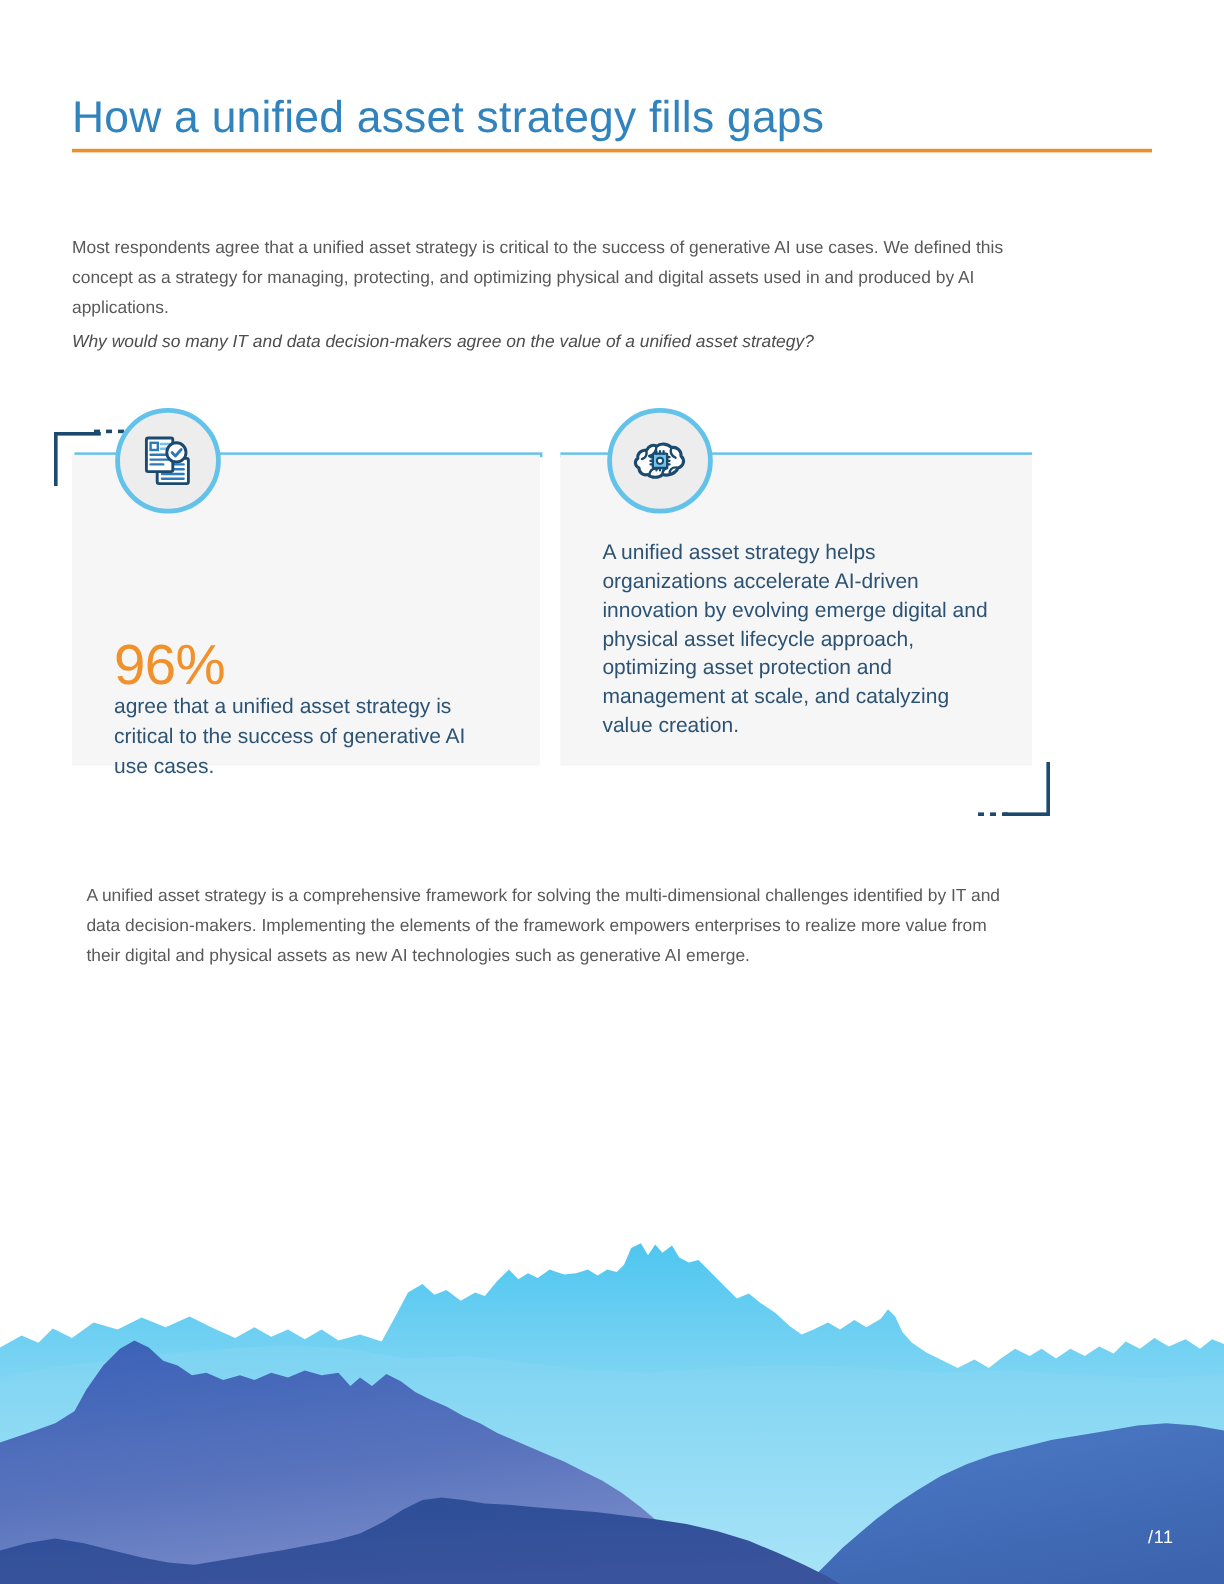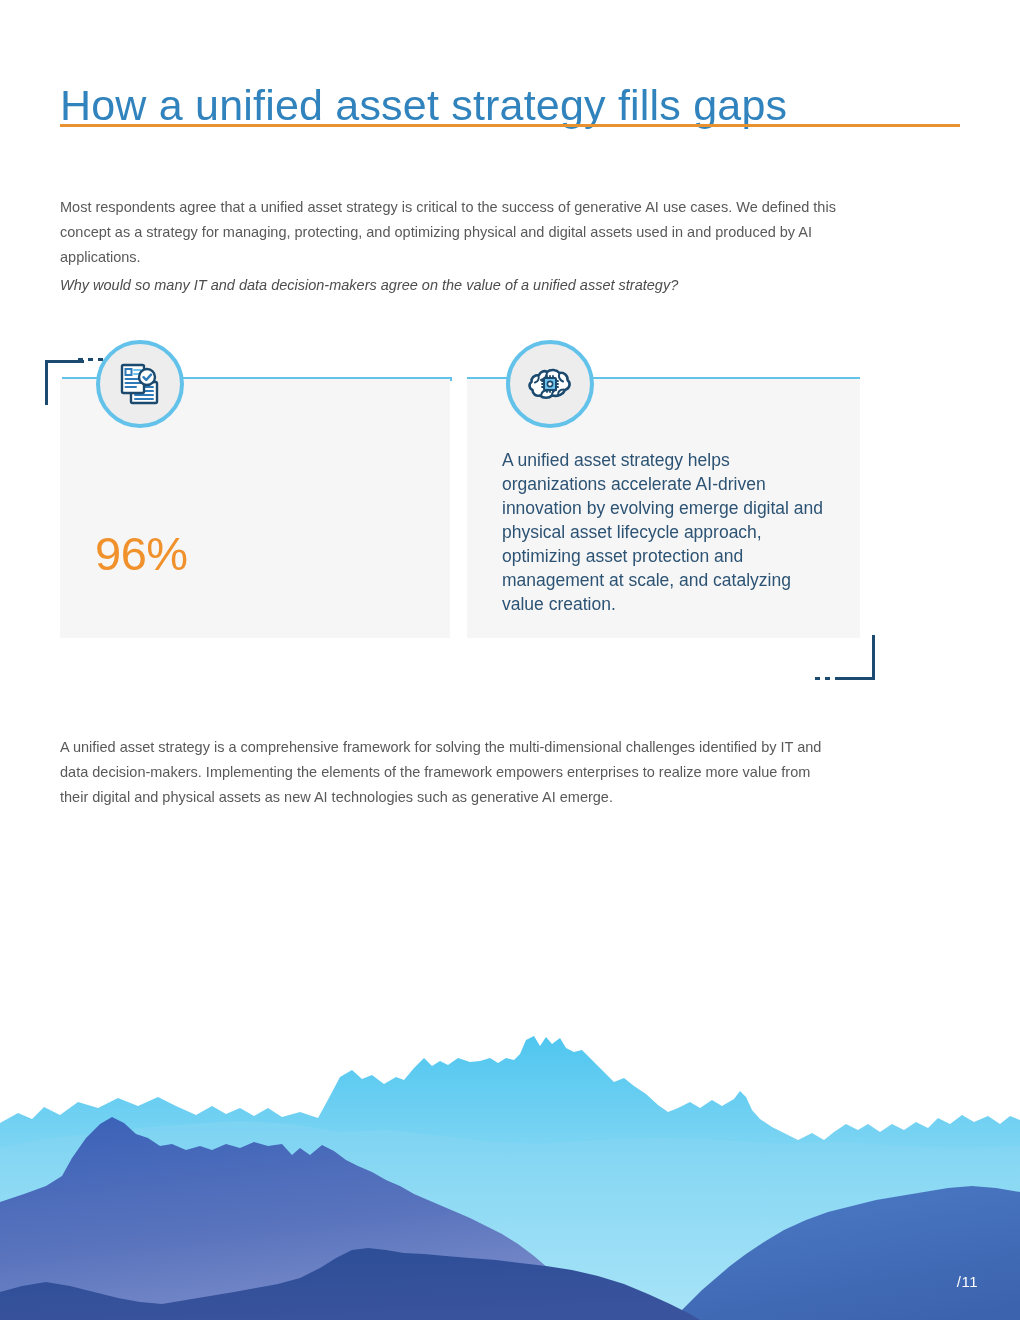--- a/index.html
+++ b/index.html
@@ -18,21 +18,21 @@
     background: #ffffff;
     overflow: hidden;
   }
 
   
   #page-title {
     position: absolute;
     left: 60px;
     top: 52px;
     font-family: "Liberation Sans", sans-serif;
-    font-size: 43px;
+    font-size: 37px;
     font-weight: 400;
     letter-spacing: 0.2px;
     color: #3183BD;
     white-space: nowrap;
   }
   #title-rule {
     position: absolute;
     left: 60px;
     top: 124px;
     width: 900px;
@@ -169,21 +169,21 @@
     left: 502px;
     top: 130px;
     width: 330px;
     font-size: 17.5px;
     line-height: 24px;
     color: #2D5374;
   }
 
   
   #closing-paragraph {
-    left: 60px;
+    left: 72px;
     top: 720px;
     width: 780px;
   }
 
   
   #mountains {
     position: absolute;
     left: 0;
     bottom: 0;
     width: 1020px;
@@ -242,20 +242,21 @@
           <line x1="11.5" y1="25" x2="27" y2="25"></line>
           <line x1="11.5" y1="29" x2="22" y2="29"></line>
         </g>
 
         <circle cx="33" cy="19" r="8" fill="#ffffff" stroke="#1C4A6E" stroke-width="2.4"></circle>
         <path d="M29.5 19.2 L32.2 22 L37 16.6" fill="none" stroke="#2E79B8" stroke-width="2.4" stroke-linecap="round" stroke-linejoin="round"></path>
       </svg>
     </div>
 
     <div id="stat-value">96%</div>
+    <div id="stat-caption" class="shifted">agree that a unified asset strategy is critical to the success of generative AI use cases.</div>
 
     <div class="stat-card" id="card-right"></div>
 
     <div class="medallion" id="medallion-right">
       <svg width="50" height="50" viewBox="0 0 50 50" aria-hidden="true">
 
         <path d="M14 16 C9 16 6 19 6.5 23 C3.5 25 4 29.5 7.5 31
                  C7.5 35 11 37.5 15 36.5
                  C18 39.5 24 39.5 27 36.5
                  C33 38 38.5 35 40 31

